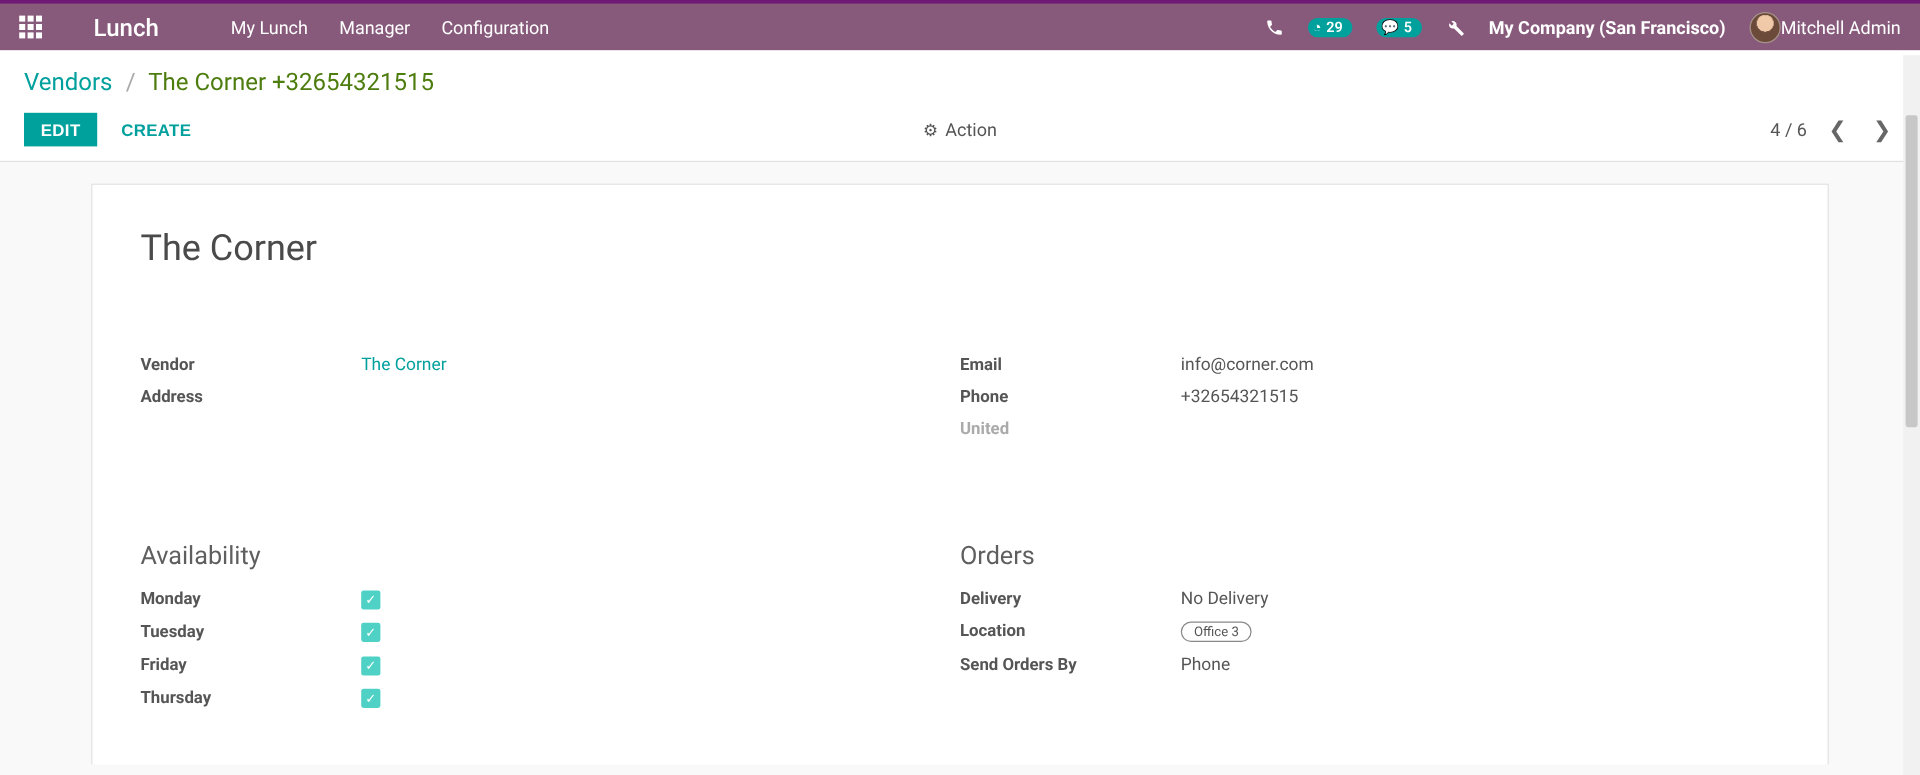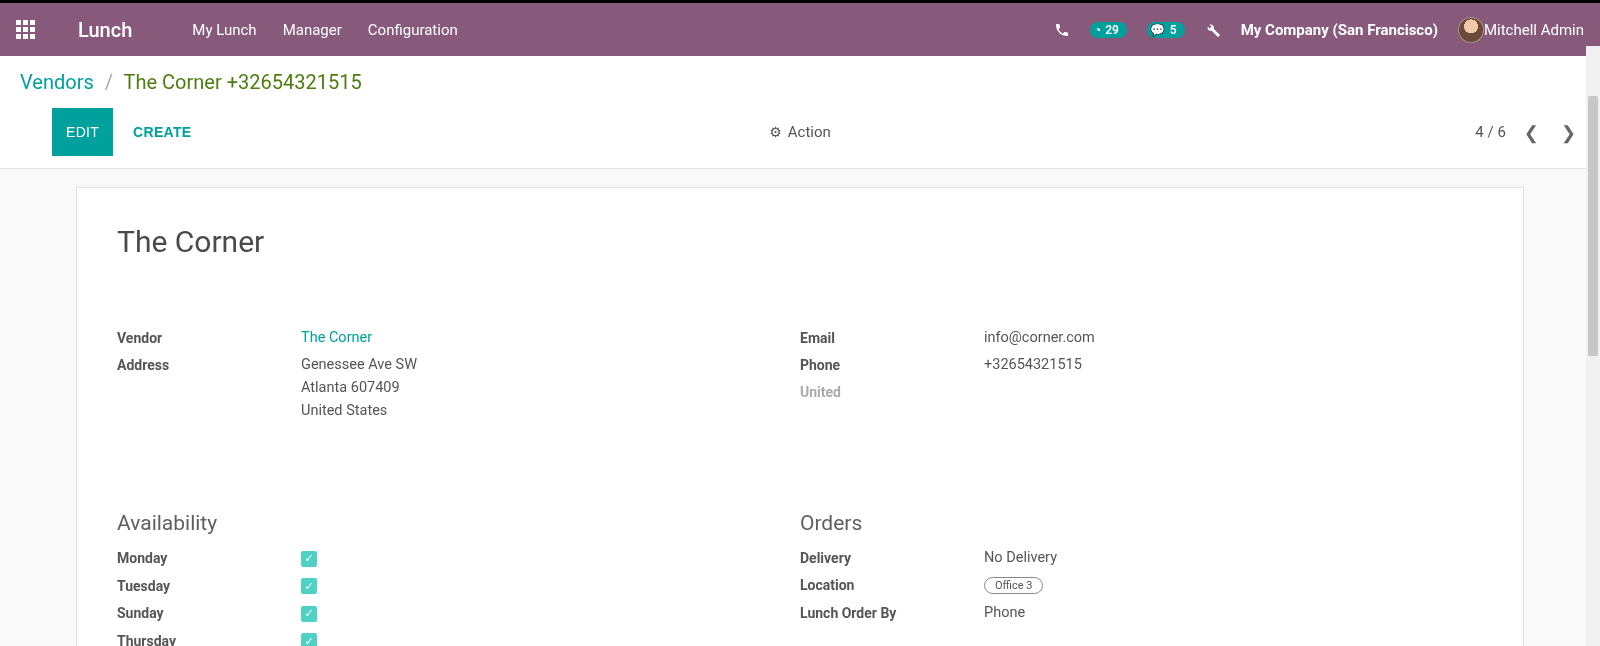--- a/index.html
+++ b/index.html
@@ -10,22 +10,22 @@
     background: #f9f9f9;
     width: 1600px;
     height: 646px;
     overflow: hidden;
     position: relative;
   }
 
   
   .topbar {
     background: #875a7b;
-    height: 56px;
-    border-top: 3px solid #000000;
+    height: 42px;
+    border-top: 3px solid #701a75;
     display: flex;
     align-items: center;
     color: #fff;
     padding: 0 16px;
   }
   .topbar .apps-grid {
     width: 20px; height: 20px;
     display: grid;
     grid-template-columns: repeat(3,5px);
     grid-template-rows: repeat(3,5px);
@@ -72,22 +72,22 @@
   
   .control-bar {
     background:#fff;
     border-bottom: 1px solid #e0e0e0;
     display:flex; align-items:center;
     padding: 8px 20px 12px 20px;
     position: relative;
   }
   .btn-primary {
     background:#00a09d; color:#fff; border:none;
-    padding: 16px 14px; font-weight:400; font-size:14px;
-    cursor:pointer; letter-spacing:0.3px;margin-left:32px;
+    padding: 6px 14px; font-weight:700; font-size:14px;
+    cursor:pointer; letter-spacing:0.3px;
   }
   .btn-link {
     background:none; border:none; color:#00a09d;
     font-weight:700; font-size:14px; padding:6px 12px; cursor:pointer;
     margin-left:8px; letter-spacing:0.3px;
   }
   .action-center {
     position:absolute; left:50%; transform:translateX(-50%);
     display:flex; align-items:center; gap:6px;
     color:#555; font-size:15px; cursor:pointer;
@@ -203,25 +203,20 @@
 
     <div class="two-col">
 
       <div class="col">
         <div class="field-row">
           <div class="field-label">Vendor</div>
           <div class="field-value"><a>The Corner</a></div>
         </div>
         <div class="field-row">
           <div class="field-label">Address</div>
-          <div class="field-value">
-            <div class="addr-line">Genessee Ave SW</div>
-            <div class="addr-line">Atlanta  607409</div>
-            <div class="addr-line">United States</div>
-          </div>
         </div>
       </div>
 
       <div class="col">
         <div class="field-row">
           <div class="field-label">Email</div>
           <div class="field-value">info@corner.com</div>
         </div>
         <div class="field-row">
           <div class="field-label">Phone</div>
@@ -239,40 +234,40 @@
         <div class="section-title">Availability</div>
         <div class="field-row">
           <div class="field-label">Monday</div>
           <div class="field-value"><span class="chk"></span></div>
         </div>
         <div class="field-row">
           <div class="field-label">Tuesday</div>
           <div class="field-value"><span class="chk"></span></div>
         </div>
         <div class="field-row">
-          <div class="field-label">Sunday</div>
+          <div class="field-label">Friday</div>
           <div class="field-value"><span class="chk"></span></div>
         </div>
         <div class="field-row">
           <div class="field-label">Thursday</div>
           <div class="field-value"><span class="chk"></span></div>
         </div>
       </div>
       <div class="col">
         <div class="section-title">Orders</div>
         <div class="field-row">
           <div class="field-label">Delivery</div>
           <div class="field-value">No Delivery</div>
         </div>
         <div class="field-row">
           <div class="field-label">Location</div>
           <div class="field-value"><span class="tag-pill">Office 3</span></div>
         </div>
         <div class="field-row">
-          <div class="field-label">Lunch Order By</div>
+          <div class="field-label">Send Orders By</div>
           <div class="field-value">Phone</div>
         </div>
       </div>
     </div>
 
   </div>
 </div>
 
 <div class="scrollbar-track">
   <div class="scrollbar-thumb"></div>

